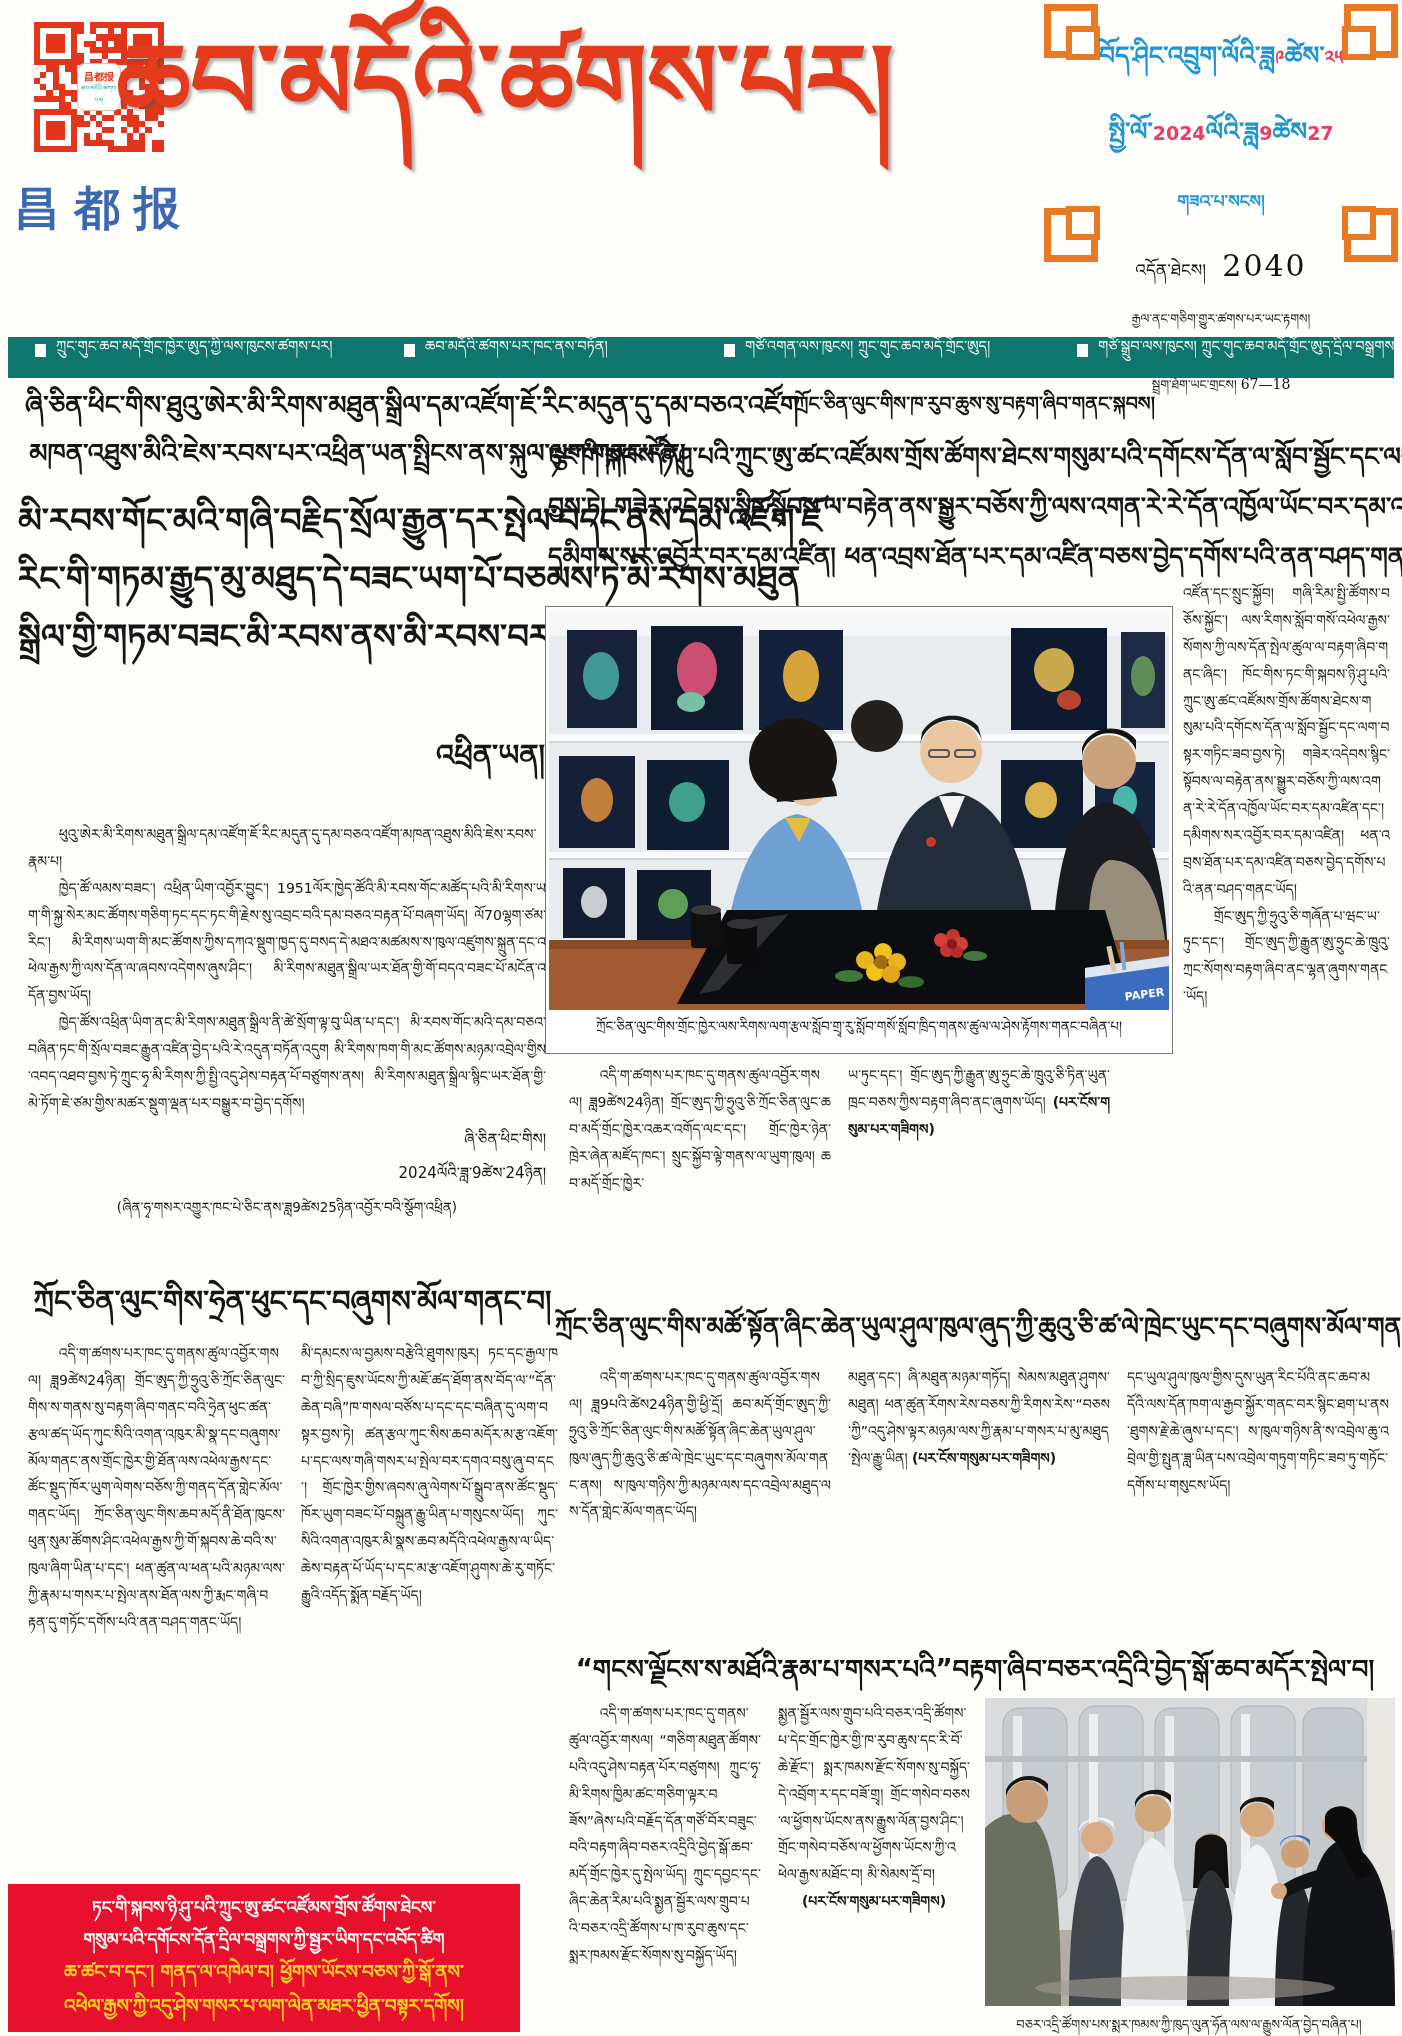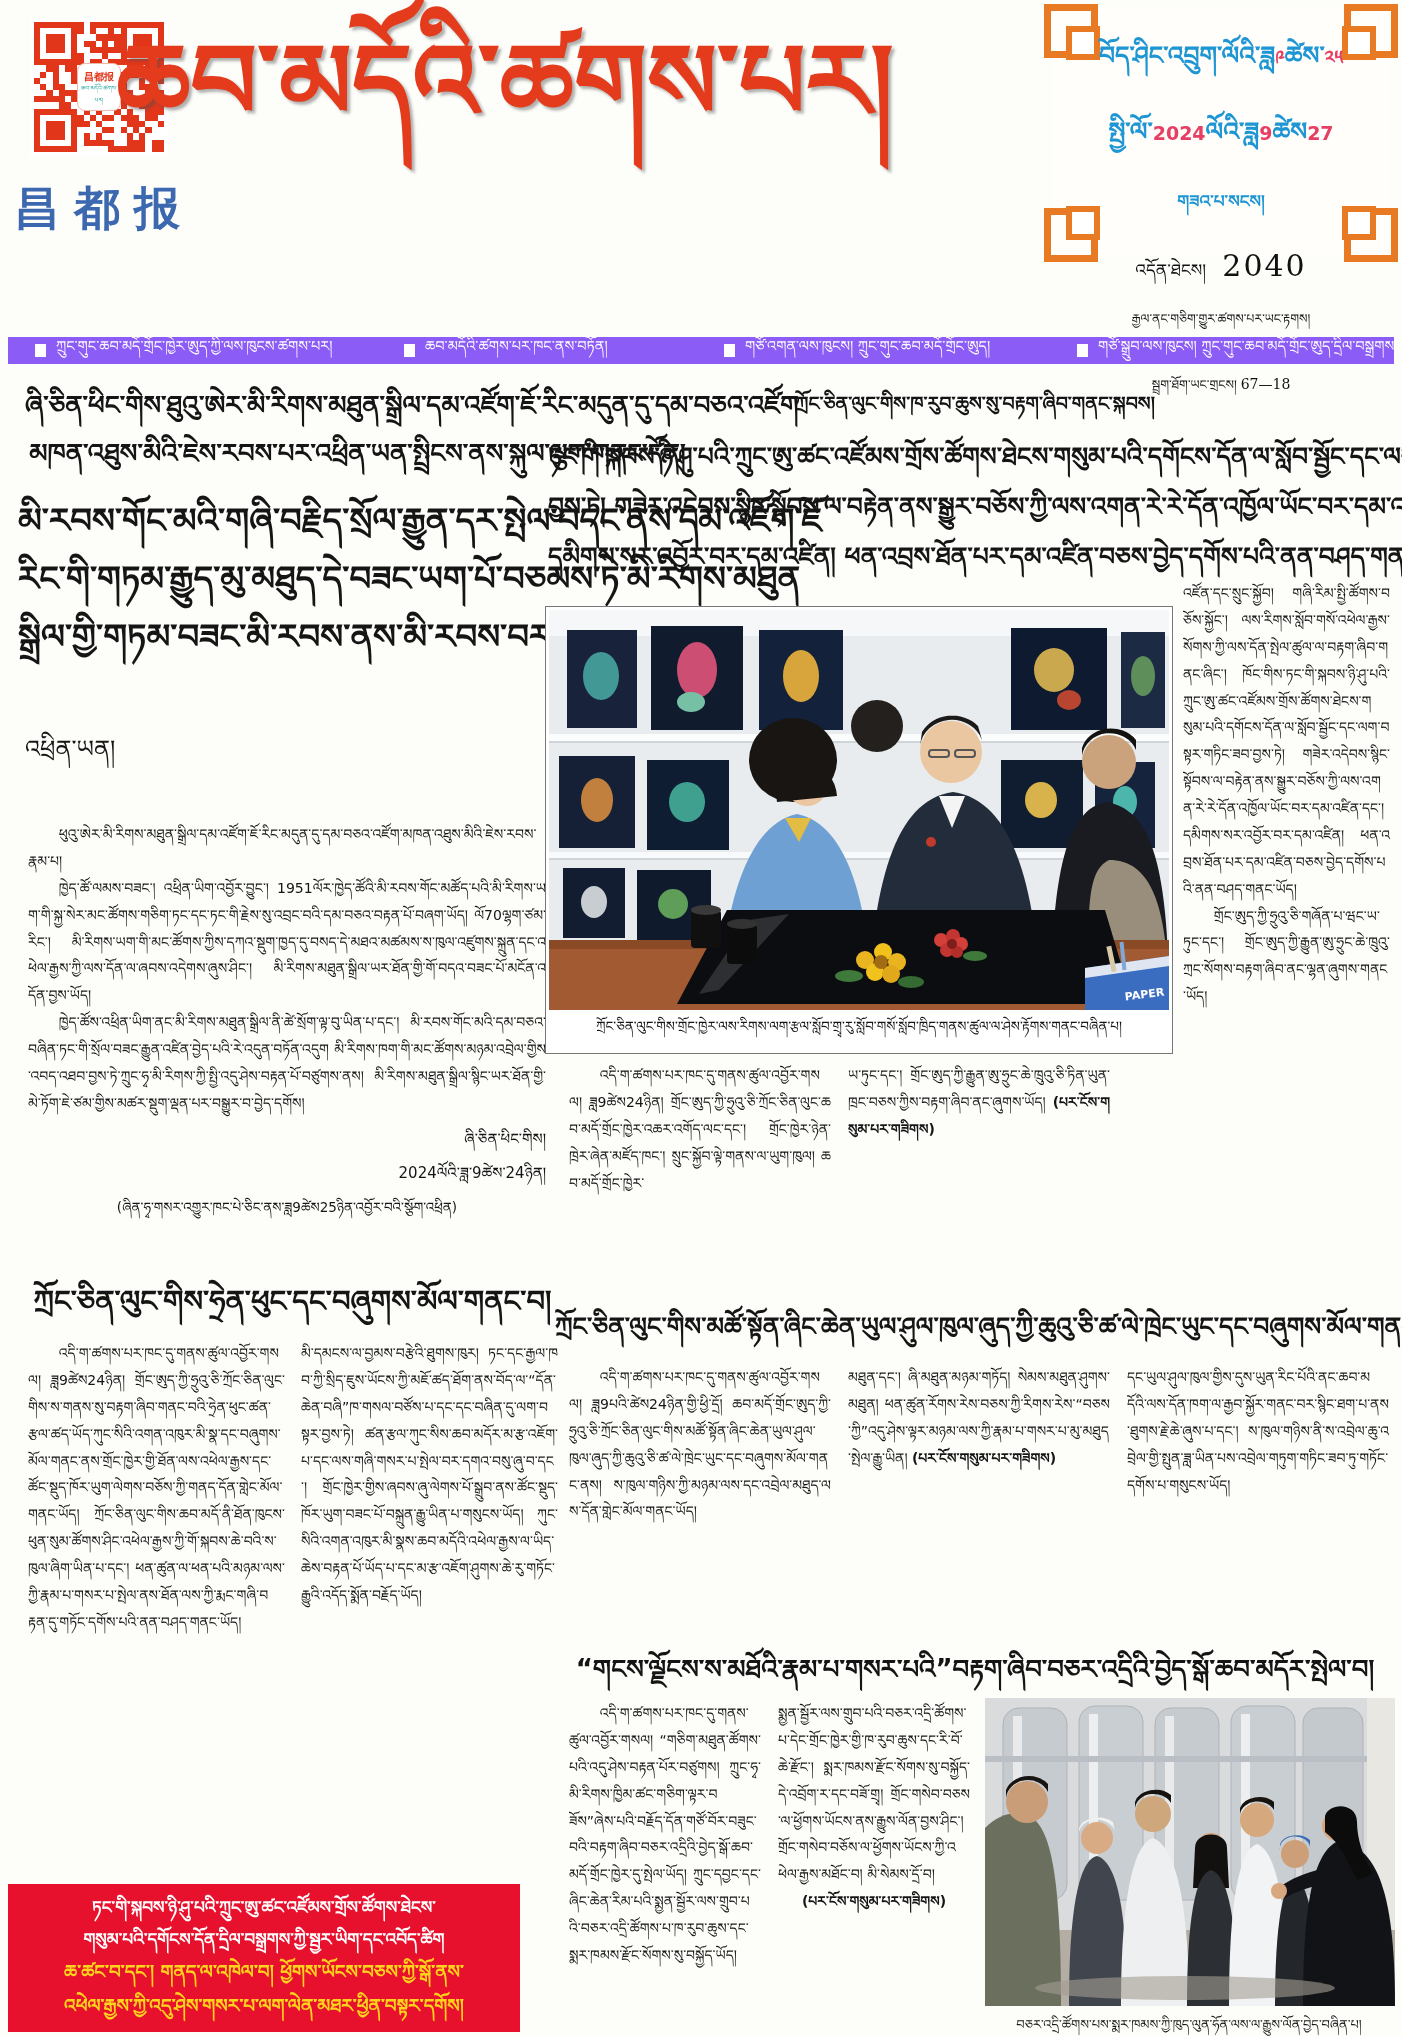--- a/index.html
+++ b/index.html
@@ -36,33 +36,33 @@
   .ib-line{margin:5px 0;white-space:nowrap;}
   .ib-blue{color:#1f96d4;font-size:25px;font-weight:bold;}
   .ib-red{color:#e63f63;font-size:19px;font-weight:bold;}
   .ib-weekday{color:#1f96d4;font-size:17px;font-weight:bold;margin-top:8px;}
   .ib-issue{margin-top:18px;font-size:17px;color:#111;}
   .ib-issue .num{font-family:"DejaVu Serif",serif;font-size:30px;letter-spacing:2px;}
   .ib-small{font-size:12.5px;color:#111;margin-top:6px;}
   .ib-code{font-family:"DejaVu Serif",serif;font-size:15px;color:#111;margin-top:7px;}
 
   
-  .topbar{position:absolute;left:8px;top:337px;width:1386px;height:27px;background:#8b5cf6;}
+  .topbar{position:absolute;left:8px;top:337px;width:1386px;height:41px;background:#0f766e;}
   .topbar .item{position:absolute;top:0;height:27px;display:flex;align-items:center;color:#fff;font-size:14.5px;white-space:nowrap;}
   .topbar .sq{width:11px;height:13px;background:#fff;margin-right:10px;display:inline-block;}
 
   
   .tib-body{font-size:14px;line-height:1.92;text-align:justify;word-break:break-all;overflow-wrap:anywhere;}
   .indent{text-indent:2.2em;}
   .jump{font-weight:bold;}
 
   
   .a1-hs{position:absolute;left:25px;width:665px;text-align:center;font-weight:bold;font-size:26px;white-space:nowrap;}
   .a1-hb{position:absolute;left:18px;width:678px;text-align:center;font-weight:bold;font-size:34px;white-space:nowrap;}
-  .a1-sub{position:absolute;left:25px;top:722px;width:520px;text-align:left;font-size:24px;font-weight:normal;}
+  .a1-sub{position:absolute;left:25px;top:722px;width:520px;text-align:right;font-size:29px;font-weight:bold;}
   .a1-body{position:absolute;left:28px;top:821px;width:518px;height:340px;overflow:hidden;}
   .a1-sign{position:absolute;left:28px;width:518px;text-align:right;font-size:15px;font-weight:normal;}
   .a1-note{position:absolute;left:28px;width:518px;text-align:center;font-size:13.5px;}
 
   
   .a2-kicker{position:absolute;left:555px;top:382px;width:840px;text-align:center;font-weight:bold;font-size:19px;}
   .a2-h{position:absolute;left:548px;width:852px;text-align:center;font-weight:bold;font-size:25px;white-space:nowrap;}
   .photo1-box{position:absolute;left:545px;top:606px;width:628px;height:448px;border:1px solid #777;background:#fff;padding:3px;}
   .photo1-box svg{display:block;}
   .photo-cap{font-size:13.5px;text-align:center;line-height:1.6;margin-top:6px;word-break:break-all;}

